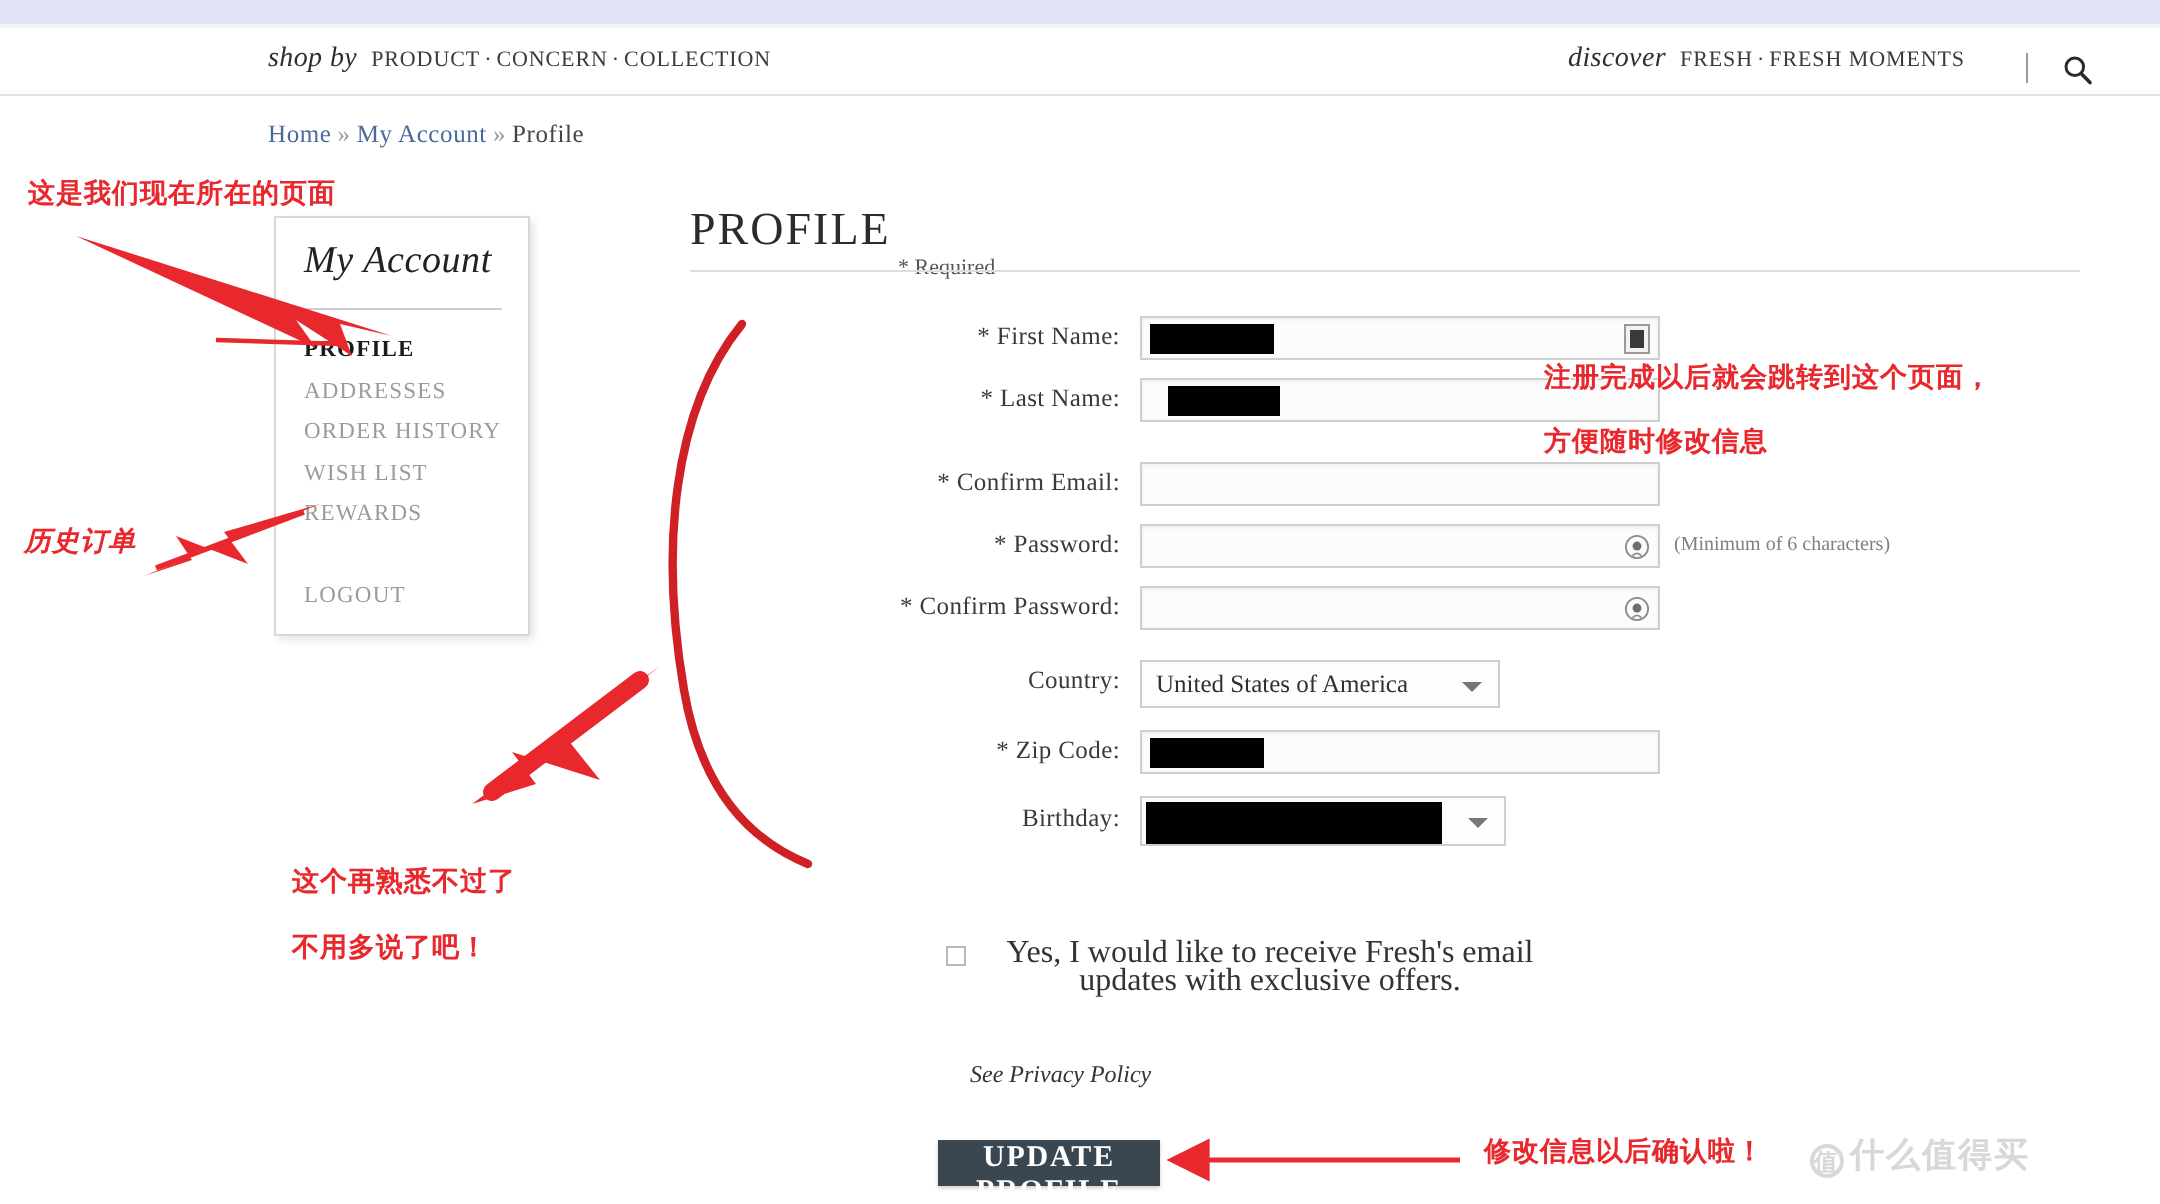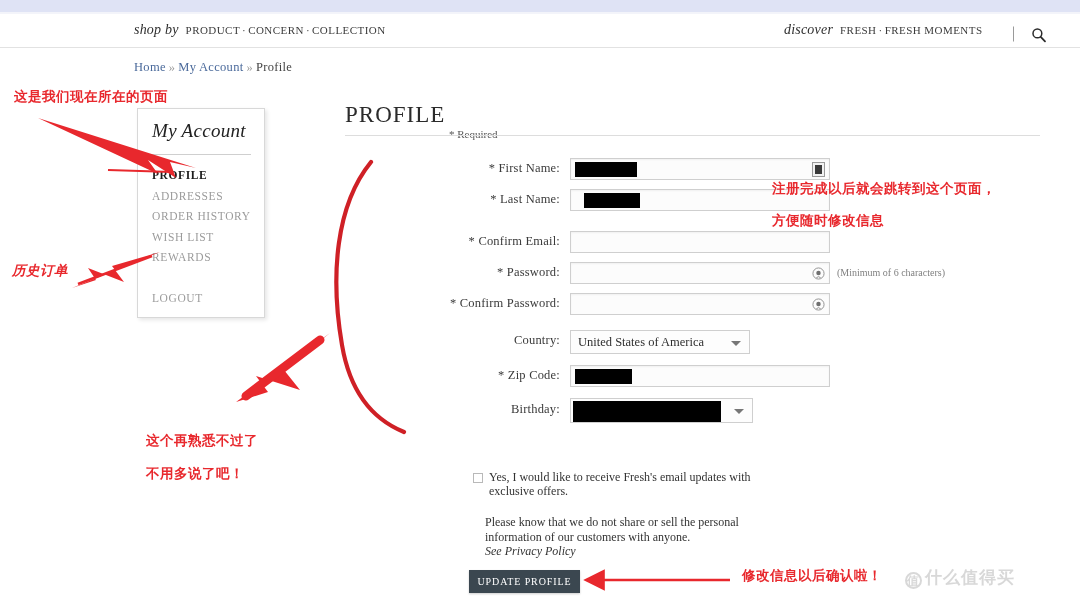--- a/index.html
+++ b/index.html
@@ -215,24 +215,25 @@
   }
   #optin-box{
     position:absolute; left:0; top:3px;
     width:10px; height:10px;
     border:1px solid #b9b9b9; background:#fff;
     cursor:pointer;
   }
   #optin-text{
     position:absolute; left:16px; top:0px;
     width:292px;
-    font-size:12px;
+    font-size:16px;
     font-family:"Liberation Serif", serif;
     color:#333;
     line-height:14px;
+    text-align:center;
   }
   #privacy{
     position:absolute; left:140px; top:415px;
     width:300px;
     font-size:12px;
     font-family:"Liberation Serif", serif;
     color:#333;
     line-height:14.5px;
   }
   #privacy-link{
@@ -242,22 +243,22 @@
   }
 
   
   #update-btn{
     position:absolute; left:124px; top:470px;
     width:111px; height:23px;
     background:#3b4750;
     border:none;
     color:#ffffff;
     font-family:"Liberation Serif", serif;
-    font-size:10px;
-    font-weight:normal;
+    font-size:15px;
+    font-weight:bold;
     letter-spacing:0.9px;
     font-variant:small-caps;
     cursor:pointer;
     box-shadow:0 1px 2px rgba(0,0,0,0.2);
   }
 
   
   #anno{
     position:absolute; left:0; top:0; width:993px; height:602px;
     pointer-events:none;
@@ -438,21 +439,21 @@
     </div>
 
   </div>
 
   <div id="optin">
     <div id="optin-box"></div>
     <div id="optin-text">Yes, I would like to receive Fresh's email updates with exclusive offers.</div>
   </div>
 
   <div id="privacy">
-    <span>Please know that we do not share or sell the personal information of our customers with anyone.</span><br>
+    <br>
     <span id="privacy-link">See Privacy Policy</span>
   </div>
 
   <button id="update-btn">UPDATE PROFILE</button>
 
 </div>
 
 <div id="anno">
 
   <svg width="1080" height="602" style="position:absolute;left:0;top:0;">

